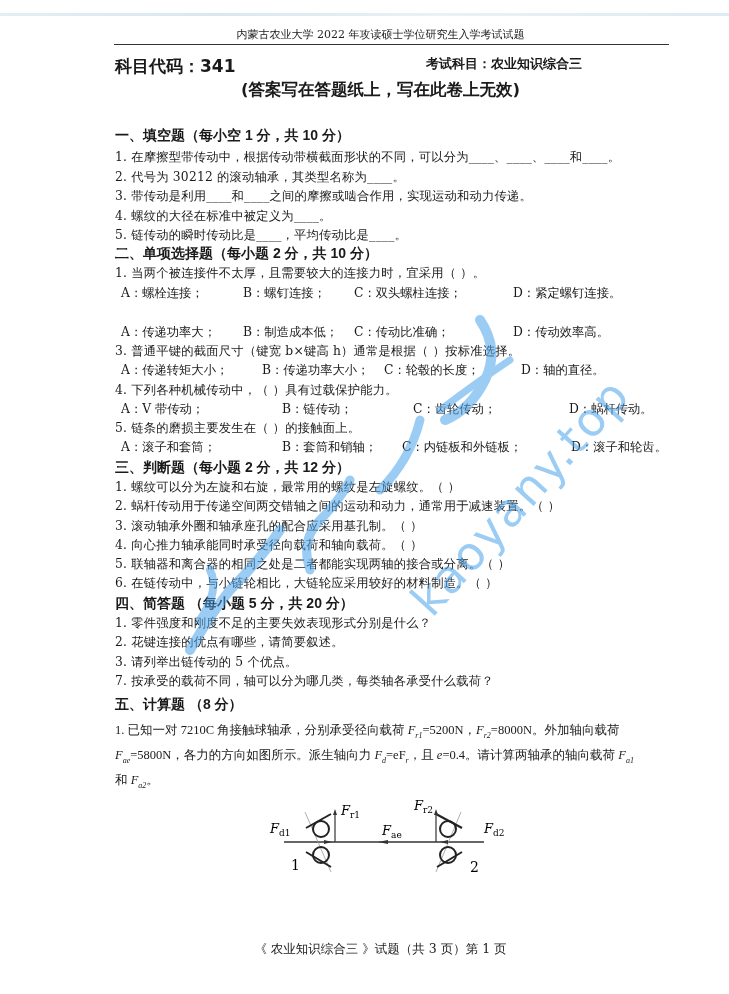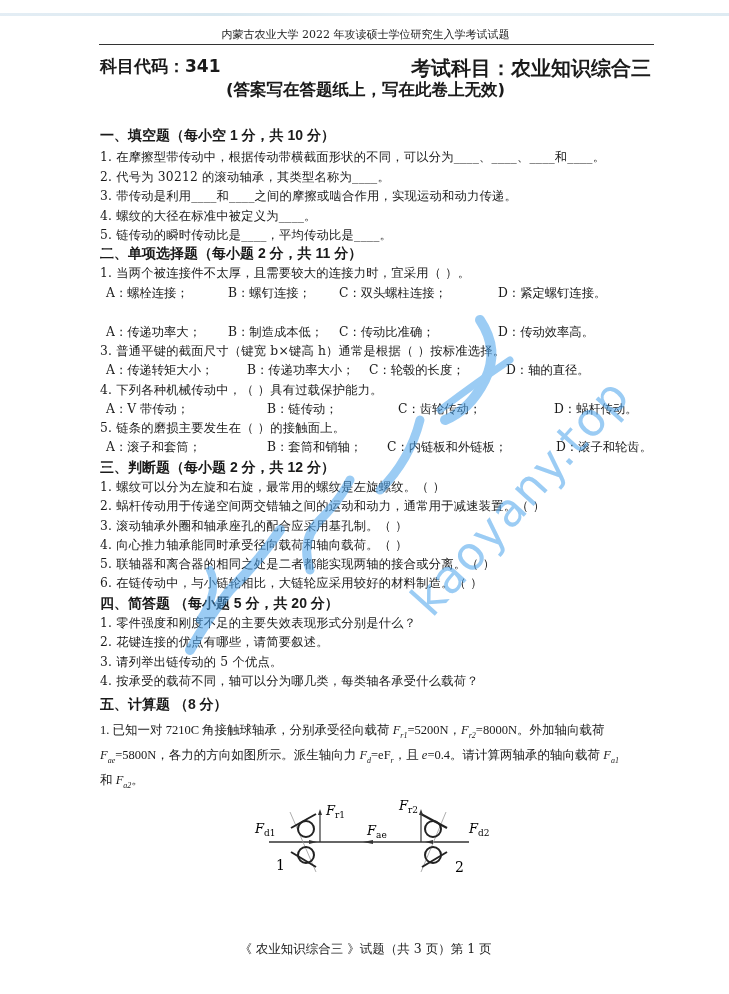--- a/index.html
+++ b/index.html
@@ -5,35 +5,35 @@
   html, body { margin: 0; padding: 0; }
   body {
     width: 729px; height: 994px; background: #ffffff; position: relative; overflow: hidden;
     font-family: "DejaVu Serif", "Liberation Serif", serif; color: #1a1a1a;
   }
   .scan-edge {
     position: absolute; left: 0; top: 13px; width: 729px; height: 3px;
     background: linear-gradient(90deg, #dde9f2, #cfe2ec 30%, #e3eef4 60%, #d6e6ef);
     opacity: .8;
   }
-  .page { position: absolute; left: 1px; top: 0; width: 713px; height: 994px; }
+  .page { position: absolute; left: 16px; top: 0; width: 713px; height: 994px; }
   .uni-header {
     position: absolute; left: 0; width: 729px; top: 27px; text-align: center;
     font-size: 11px; color: #222;
   }
   .header-rule {
     position: absolute; left: 98px; top: 44px; width: 555px; height: 1px; background: #333;
   }
   .code-line {
     position: absolute; left: 99px; top: 55px; font-size: 17px; font-weight: bold;
     font-family: "DejaVu Sans", "Liberation Sans", sans-serif;
     text-align: right;
   }
   .subject-line {
-    position: absolute; left: 410px; top: 55px; font-size: 20px; font-weight: bold;
+    position: absolute; left: 410px; top: 55px; font-size: 13px; font-weight: bold;
     font-family: Liberation Mono, monospace;
     text-align: right;
   }
   .notice {
     position: absolute; left: 0; width: 729px; top: 79px; text-align: center;
     font-size: 16.5px; font-weight: bold; font-family: "DejaVu Sans", "Liberation Sans", sans-serif;
   }
   .part-title {
     position: absolute; left: 0; width: 729px; top: 104px; text-align: center;
     font-size: 13px; font-weight: bold; font-family: "DejaVu Sans", "Liberation Sans", sans-serif;
@@ -81,21 +81,21 @@
   <div class="subject-line">考试科目：农业知识综合三</div>
   <div class="notice">(答案写在答题纸上，写在此卷上无效)</div>
 
   <div class="sec-head" style="top:127px">一、填空题（每小空 1 分，共 10 分）</div>
   <div class="line" style="top:149px">1. 在摩擦型带传动中，根据传动带横截面形状的不同，可以分为____、____、____和____。</div>
   <div class="line" style="top:169px">2.  代号为 30212 的滚动轴承，其类型名称为____。</div>
   <div class="line" style="top:188px">3.  带传动是利用____和____之间的摩擦或啮合作用，实现运动和动力传递。</div>
   <div class="line" style="top:208px">4.  螺纹的大径在标准中被定义为____。</div>
   <div class="line" style="top:227px">5.  链传动的瞬时传动比是____，平均传动比是____。</div>
 
-  <div class="sec-head" style="top:245px">二、单项选择题（每小题 2 分，共 11 分）</div>
+  <div class="sec-head" style="top:245px">二、单项选择题（每小题 2 分，共 10 分）</div>
 
   <div class="line" style="top:265px">1.   当两个被连接件不太厚，且需要较大的连接力时，宜采用（     ）。</div>
   <div class="opt" style="left:105px;top:285px">A：螺栓连接；</div>
   <div class="opt" style="left:227px;top:285px">B：螺钉连接；</div>
   <div class="opt" style="left:338px;top:285px">C：双头螺柱连接；</div>
   <div class="opt" style="left:497px;top:285px">D：紧定螺钉连接。</div>
 
   <div class="opt" style="left:105px;top:324px">A：传递功率大；</div>
   <div class="opt" style="left:227px;top:324px">B：制造成本低；</div>
   <div class="opt" style="left:338px;top:324px">C：传动比准确；</div>
@@ -124,21 +124,21 @@
   <div class="line" style="top:498px">2. 蜗杆传动用于传递空间两交错轴之间的运动和动力，通常用于减速装置。（     ）</div>
   <div class="line" style="top:518px">3. 滚动轴承外圈和轴承座孔的配合应采用基孔制。（     ）</div>
   <div class="line" style="top:537px">4. 向心推力轴承能同时承受径向载荷和轴向载荷。（     ）</div>
   <div class="line" style="top:556px">5. 联轴器和离合器的相同之处是二者都能实现两轴的接合或分离。（     ）</div>
   <div class="line" style="top:575px">6. 在链传动中，与小链轮相比，大链轮应采用较好的材料制造。（     ）</div>
 
   <div class="sec-head" style="top:595px">四、简答题 （每小题 5 分，共 20 分）</div>
   <div class="line" style="top:615px">1.  零件强度和刚度不足的主要失效表现形式分别是什么？</div>
   <div class="line" style="top:634px">2.  花键连接的优点有哪些，请简要叙述。</div>
   <div class="line" style="top:654px">3.  请列举出链传动的 5 个优点。</div>
-  <div class="line" style="top:673px">4.  按承受的载荷不同，轴可以分为哪几类，每类轴各承受什么载荷？</div>
+  <div class="line" style="top:673px">7.  按承受的载荷不同，轴可以分为哪几类，每类轴各承受什么载荷？</div>
 
   <div class="sec-head" style="top:696px">五、计算题 （8 分）</div>
 
   <div class="calc" style="top:722px">
     <span>1. 已知一对  7210C  角接触球轴承，分别承受径向载荷 </span><i>F</i><sub>r1</sub><span>=5200N，</span><i>F</i><sub>r2</sub><span>=8000N。外加轴向载荷</span>
   </div>
   <div class="calc" style="top:747px">
     <i>F</i><sub>ae</sub><span>=5800N，各力的方向如图所示。派生轴向力 </span><i>F</i><sub>d</sub><span>=eF</span><sub>r</sub><span>，且 </span><i>e</i><span>=0.4。请计算两轴承的轴向载荷 </span><i>F</i><sub>a1</sub>
   </div>
   <div class="calc" style="top:772px">

